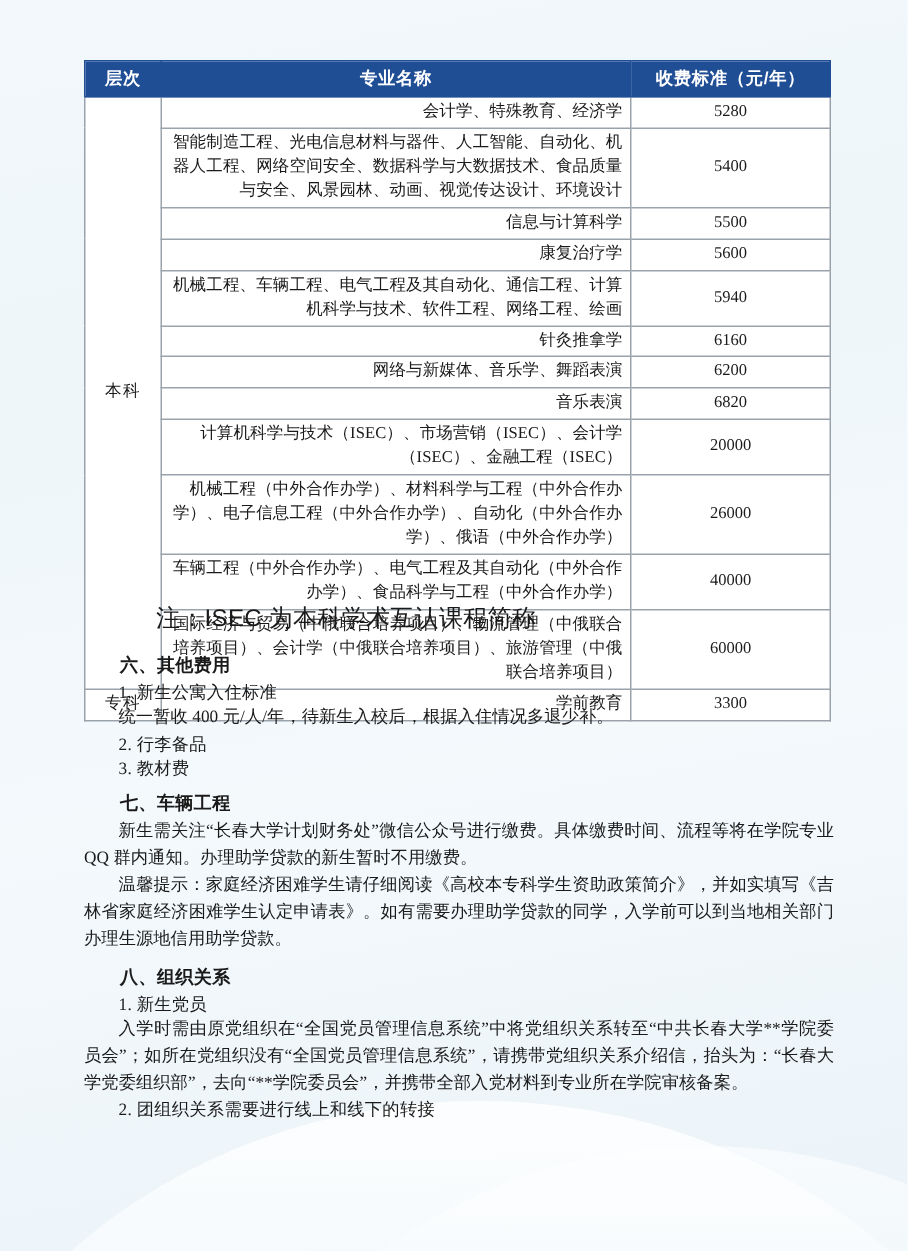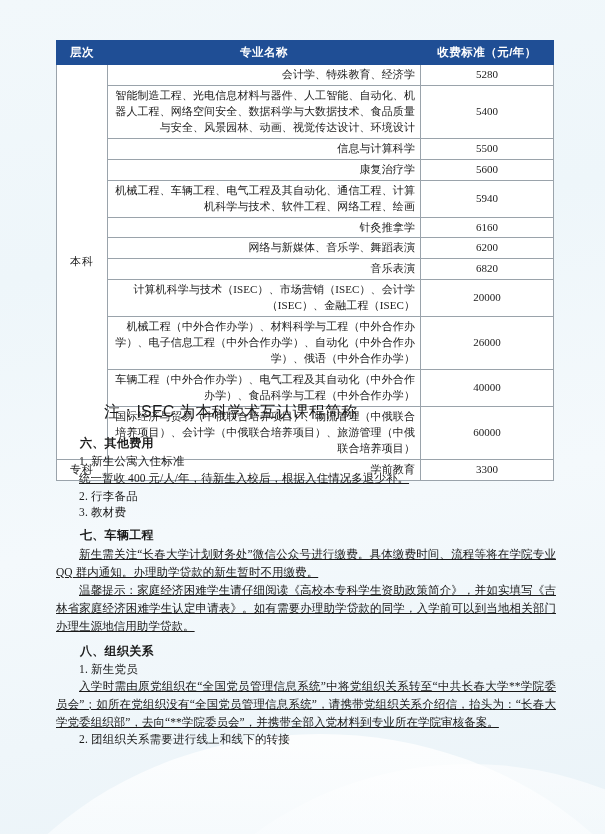--- a/index.html
+++ b/index.html
@@ -129,21 +129,20 @@
     text-indent: 2em;
     letter-spacing: 0.2px;
   }
   .para {
     font-size: 11.5px;
     line-height: 1.55;
     margin: 1px 0 1px 0;
     text-indent: 2em;
     text-align: justify;
     letter-spacing: 0.05px;
-    text-decoration: underline;
   }
 </style>
 </head>
 <body>
 
 <div class="bg-swoosh"></div>
 <div class="bg-swoosh2"></div>
 
 <div class="page">
 

